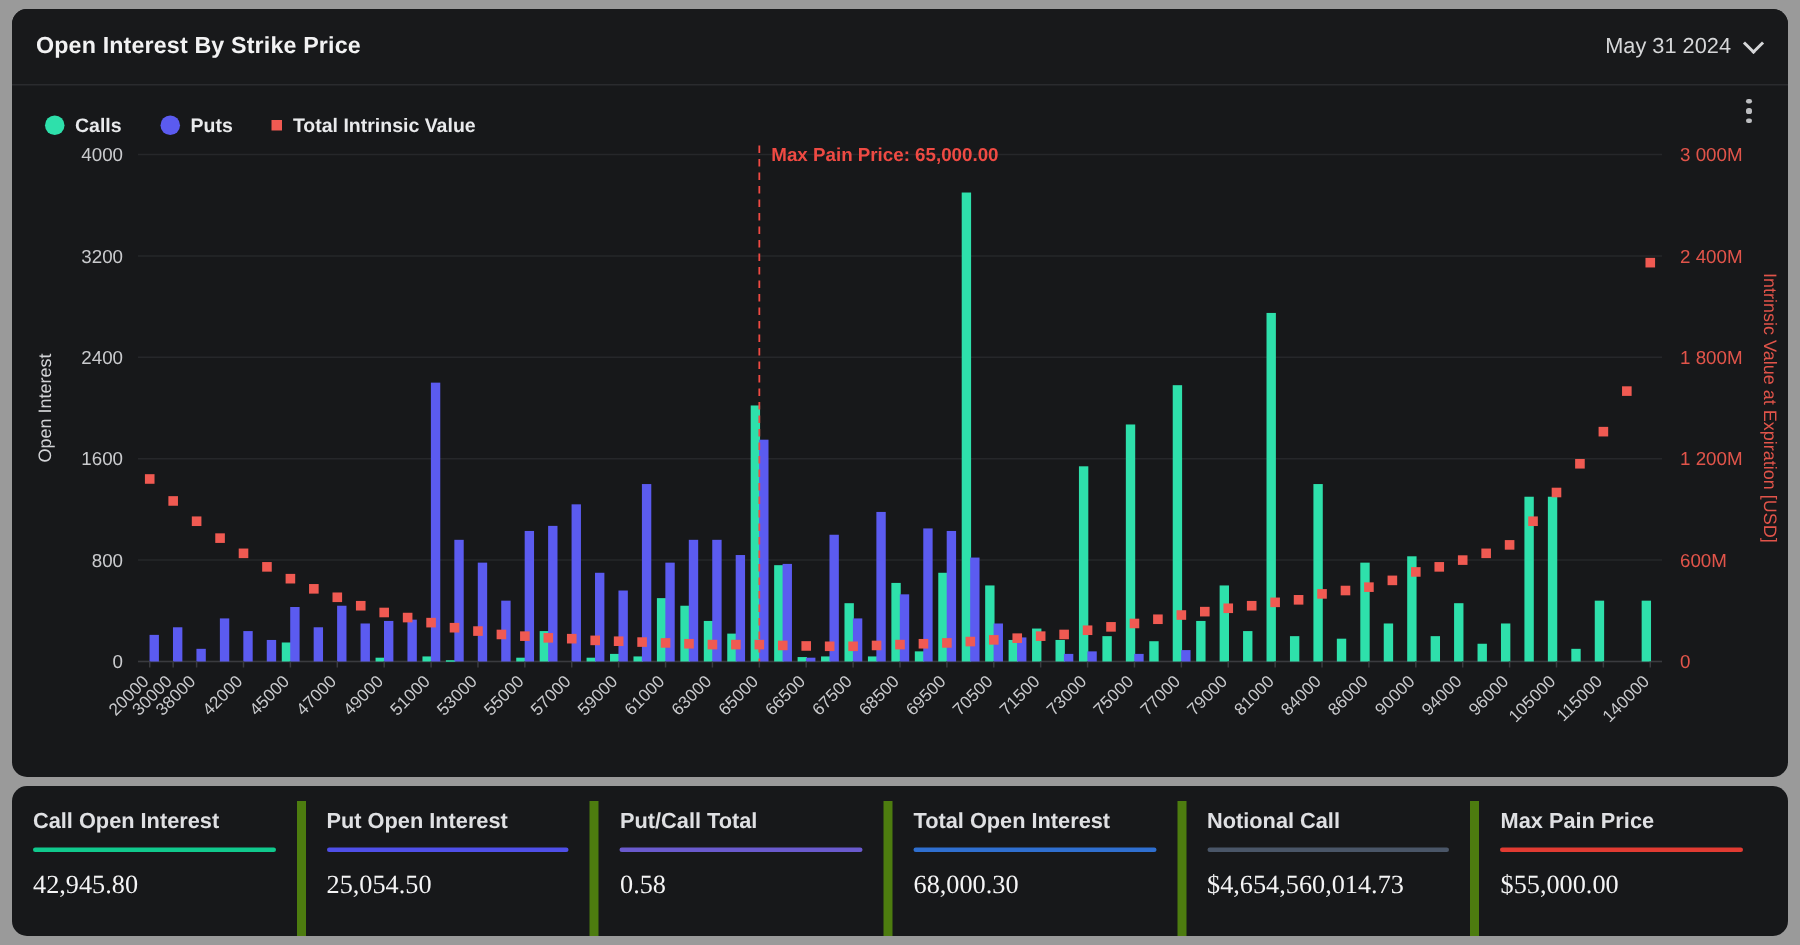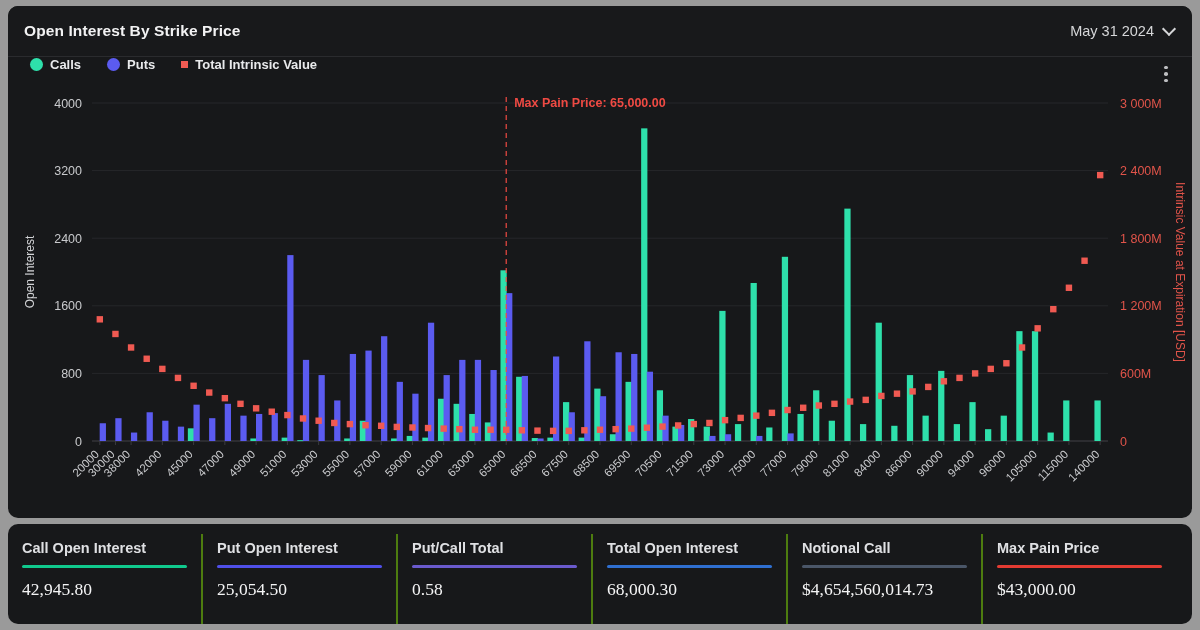--- a/index.html
+++ b/index.html
@@ -43,21 +43,21 @@
   .chev { width: 13px; height: 13px; display: inline-block; position: relative; }
   .chev::after {
     content: ""; position: absolute; left: 1px; top: 1px;
     width: 8px; height: 8px;
     border-right: 2px solid #d6d7d9; border-bottom: 2px solid #d6d7d9;
     transform: rotate(45deg);
   }
 
   
   .legend-row {
-    height: 40px; display: flex; align-items: flex-start;
+    height: 40px; display: flex; align-items: flex-end;
     padding: 0 18px 0 22px; position: relative;
   }
   .legend { display: flex; align-items: center; gap: 26px; }
   .legend-item { display: flex; align-items: center; gap: 7px; cursor: pointer; }
   .legend-item .lbl { color: #e9eaec; font-size: 13px; font-weight: bold; }
   .dot { width: 13px; height: 13px; border-radius: 50%; display: block; }
   .sq { width: 7px; height: 7px; display: block; }
   .kebab {
     position: absolute; right: 16px; top: 50%; transform: translateY(-50%);
     width: 20px; height: 22px; display: flex; flex-direction: column;
@@ -77,21 +77,21 @@
   .maxpain-label { fill: #ef4a43; font-size: 12.5px; font-weight: bold; font-family: "Liberation Sans", sans-serif; }
   .gridline { stroke: #26272a; stroke-width: 1; }
   .axisline { stroke: #3a3b3f; stroke-width: 1; }
 
   
   .stats-card { flex: 1; display: flex; align-items: stretch; padding: 10px 16px 0 0; }
   .stat {
     flex: 1; padding: 6px 14px 10px 14px; position: relative;
     display: flex; flex-direction: column; justify-content: flex-start;
   }
-  .stat + .stat { border-left: 2px solid #4d7c0f; }
+  .stat + .stat { border-left: 6px solid #4d7c0f; }
   .stat-label { color: #dfe0e3; font-size: 14.5px; font-weight: bold; margin-bottom: 9px; }
   .stat-rule { height: 2.5px; border-radius: 2px; width: 100%; margin-bottom: 11px; }
   .stat-value { color: #f4f4f5; font-size: 17.5px; font-family: Liberation Serif, serif; }
 </style>
 </head>
 <body>
 
 <div class="page">
 
   <div class="card chart-card">
@@ -403,17 +403,17 @@
         <div class="stat-value">68,000.30</div>
       </div>
       <div class="stat">
         <div class="stat-label">Notional Call</div>
         <div class="stat-rule" style="background: rgb(74, 86, 104);"></div>
         <div class="stat-value">$4,654,560,014.73</div>
       </div>
       <div class="stat">
         <div class="stat-label">Max Pain Price</div>
         <div class="stat-rule" style="background: rgb(226, 59, 50);"></div>
-        <div class="stat-value">$43,000.00</div>
+        <div class="stat-value">$55,000.00</div>
       </div>
     </div>
 
 </div>
 
 </body></html>

